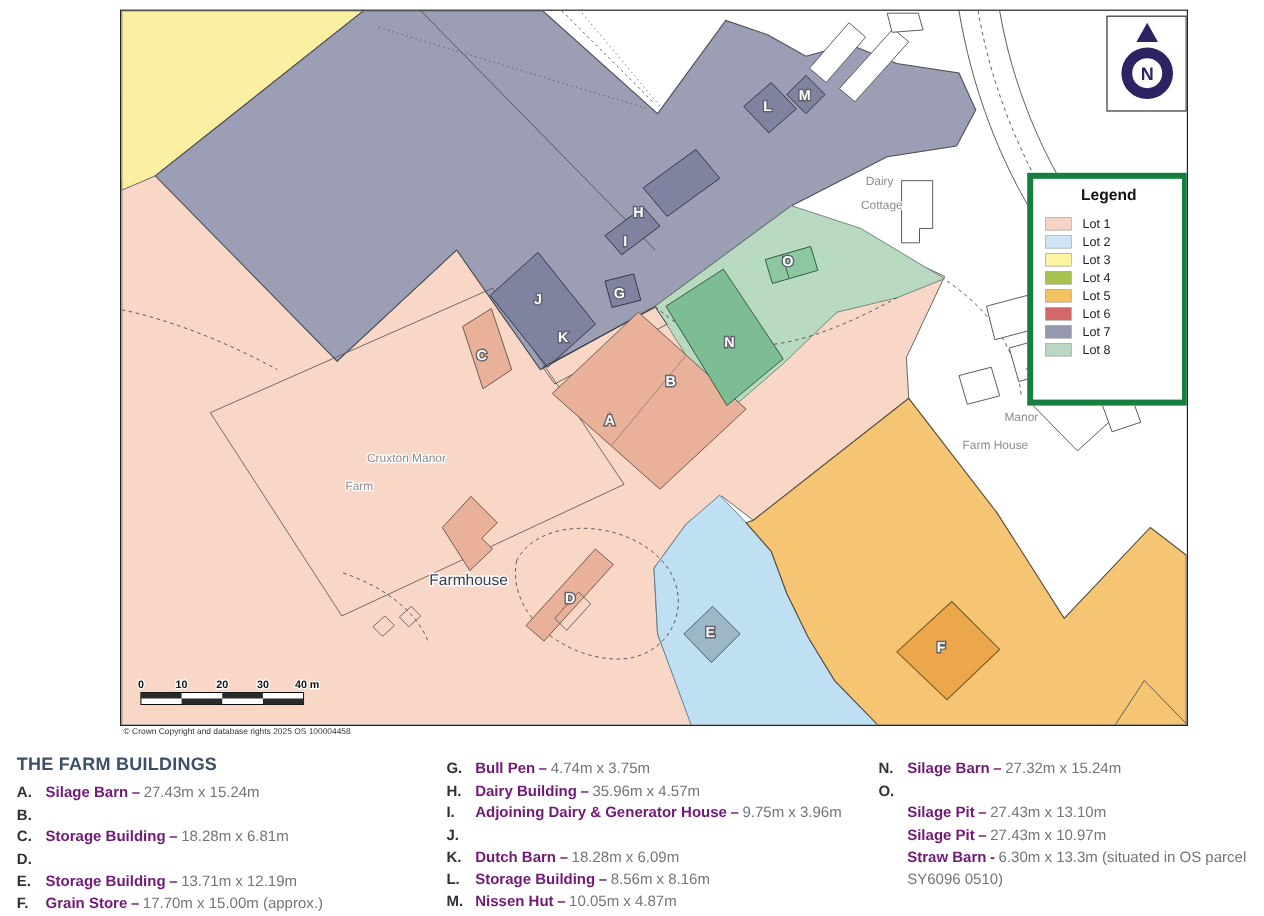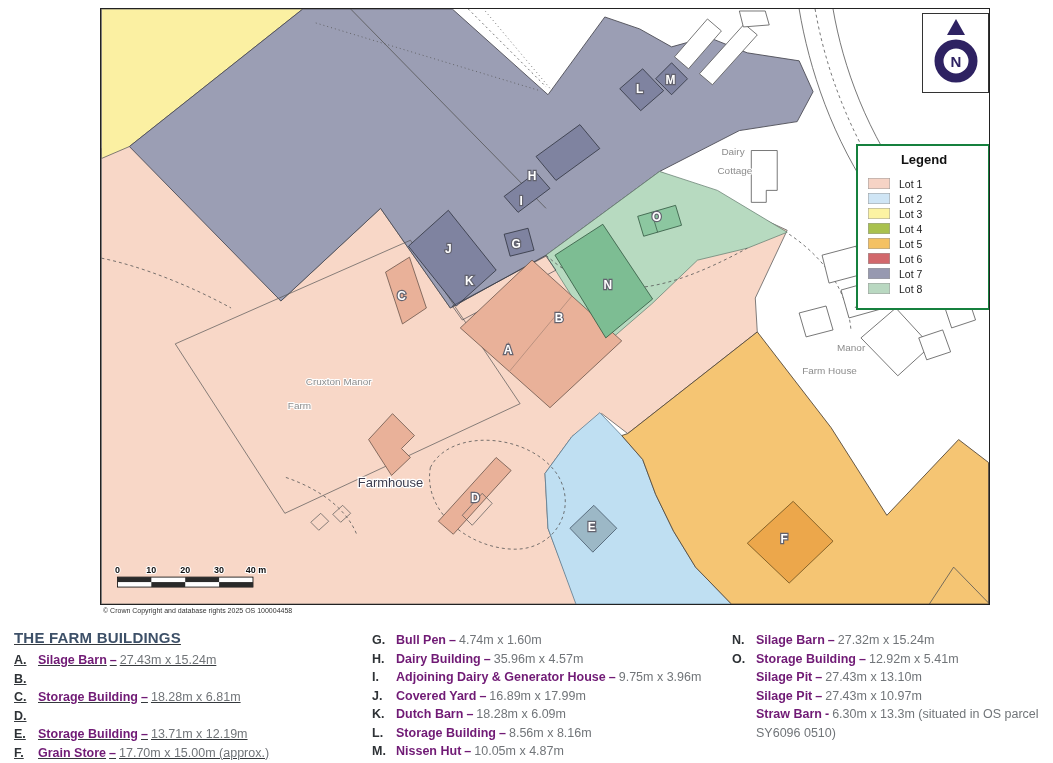--- a/index.html
+++ b/index.html
@@ -4,28 +4,28 @@
 <style>
   html,body{margin:0;padding:0;background:#fff;}
   body{width:1053px;height:763px;position:relative;font-family:"Liberation Sans",sans-serif;}
   .map{position:absolute;left:100px;top:8px;width:890px;height:597px;border:1px solid #222;box-sizing:border-box;background:#fff;overflow:hidden;}
   .plan{position:absolute;left:0;top:0;}
   .bl{font-family:"Liberation Sans",sans-serif;font-size:12px;font-weight:bold;fill:#ffffff;stroke:#62626e;stroke-width:2.4px;paint-order:stroke;text-anchor:middle;}
   .pl{font-family:"Liberation Sans",sans-serif;font-size:10px;fill:#8d8d8d;stroke:#ffffff;stroke-width:2px;paint-order:stroke;}
   .fh{font-family:"Liberation Sans",sans-serif;font-size:13px;fill:#3c3c4e;stroke:#ffffff;stroke-width:2.5px;paint-order:stroke;text-anchor:middle;}
   .st{font-family:"Liberation Sans",sans-serif;font-size:9px;font-weight:bold;fill:#111;stroke:#fff;stroke-width:2px;paint-order:stroke;text-anchor:middle;}
   .northbox{position:absolute;left:821px;top:4px;width:67px;height:80px;background:#fff;border:1px solid #333;box-sizing:border-box;}
-  .legend{position:absolute;left:755px;top:135px;width:134px;height:166px;background:#fff;border:2px solid #15803d;box-sizing:border-box;padding:6px 8px 4px 10px;}
+  .legend{position:absolute;left:755px;top:135px;width:134px;height:194px;background:#fff;border:5px solid #15803d;box-sizing:border-box;padding:6px 8px 4px 10px;}
   .legend-title{text-align:center;font-size:13px;font-weight:bold;color:#111;margin:0 0 9px 0;}
   .lrow{display:flex;align-items:center;height:15px;}
   .lrow svg{flex:none;margin-right:9px;}
   .llabel{font-size:10.5px;color:#222;}
   .copyright{position:absolute;left:103px;top:607px;font-size:7px;color:#333;}
   .col{position:absolute;font-size:12.5px;color:#35393d;}
-  .col1{left:14px;top:629px;width:350px;text-decoration:underline;}
+  .col1{left:14px;top:629px;width:350px;}
   .col2{left:372px;top:631px;width:356px;}
   .col3{left:732px;top:631px;width:316px;}
   .listtitle{font-size:15px;font-weight:bold;color:#3d5068;margin:0 0 5px 0;letter-spacing:.2px;}
   .item{display:flex;line-height:18.5px;}
   .item .key{width:24px;font-weight:bold;flex:none;color:#2e3236;}
   .item .txt{white-space:nowrap;}
   .item.wrap .txt{white-space:normal;}
   .item .nm,.item .sep{font-weight:bold;color:#701a75;}
   .item .sep{margin:0 3px;}
   .item .dims{color:#717579;font-weight:normal;}
@@ -233,33 +233,32 @@
     </div>
   <div class="item">
       <span class="key">F.</span>
       <span class="txt"><span class="nm">Grain Store</span><span class="sep">–</span><span class="dims">17.70m x 15.00m (approx.)</span></span>
     </div>
 </div>
 
 <div class="col col2">
   <div class="item">
       <span class="key">G.</span>
-      <span class="txt"><span class="nm">Bull Pen</span><span class="sep">–</span><span class="dims">4.74m x 1.60m</span></span>
+      <span class="txt"><span class="nm">Bull Pen</span><span class="sep">–</span><span class="dims">4.74m x 3.75m</span></span>
     </div>
   <div class="item">
       <span class="key">H.</span>
       <span class="txt"><span class="nm">Dairy Building</span><span class="sep">–</span><span class="dims">35.96m x 4.57m</span></span>
     </div>
   <div class="item">
       <span class="key">I.</span>
       <span class="txt"><span class="nm">Adjoining Dairy &amp; Generator House</span><span class="sep">–</span><span class="dims">9.75m x 3.96m</span></span>
     </div>
   <div class="item">
       <span class="key">J.</span>
-      <span class="txt"><span class="nm">Covered Yard</span><span class="sep">–</span><span class="dims">16.89m x 17.99m</span></span>
     </div>
   <div class="item">
       <span class="key">K.</span>
       <span class="txt"><span class="nm">Dutch Barn</span><span class="sep">–</span><span class="dims">18.28m x 6.09m</span></span>
     </div>
   <div class="item">
       <span class="key">L.</span>
       <span class="txt"><span class="nm">Storage Building</span><span class="sep">–</span><span class="dims">8.56m x 8.16m</span></span>
     </div>
   <div class="item">
@@ -268,21 +267,20 @@
     </div>
 </div>
 
 <div class="col col3">
   <div class="item">
       <span class="key">N.</span>
       <span class="txt"><span class="nm">Silage Barn</span><span class="sep">–</span><span class="dims">27.32m x 15.24m</span></span>
     </div>
   <div class="item">
       <span class="key">O.</span>
-      <span class="txt"><span class="nm">Storage Building</span><span class="sep">–</span><span class="dims">12.92m x 5.41m</span></span>
     </div>
   <div class="item">
       <span class="key"></span>
       <span class="txt"><span class="nm">Silage Pit</span><span class="sep">–</span><span class="dims">27.43m x 13.10m</span></span>
     </div>
   <div class="item">
       <span class="key"></span>
       <span class="txt"><span class="nm">Silage Pit</span><span class="sep">–</span><span class="dims">27.43m x 10.97m</span></span>
     </div>
   <div class="item wrap">

